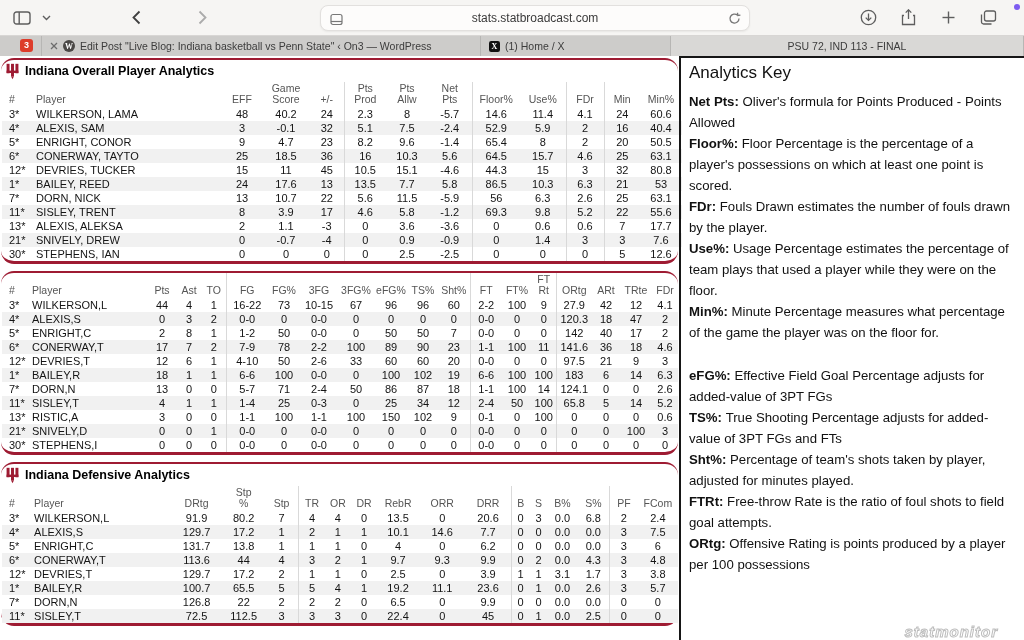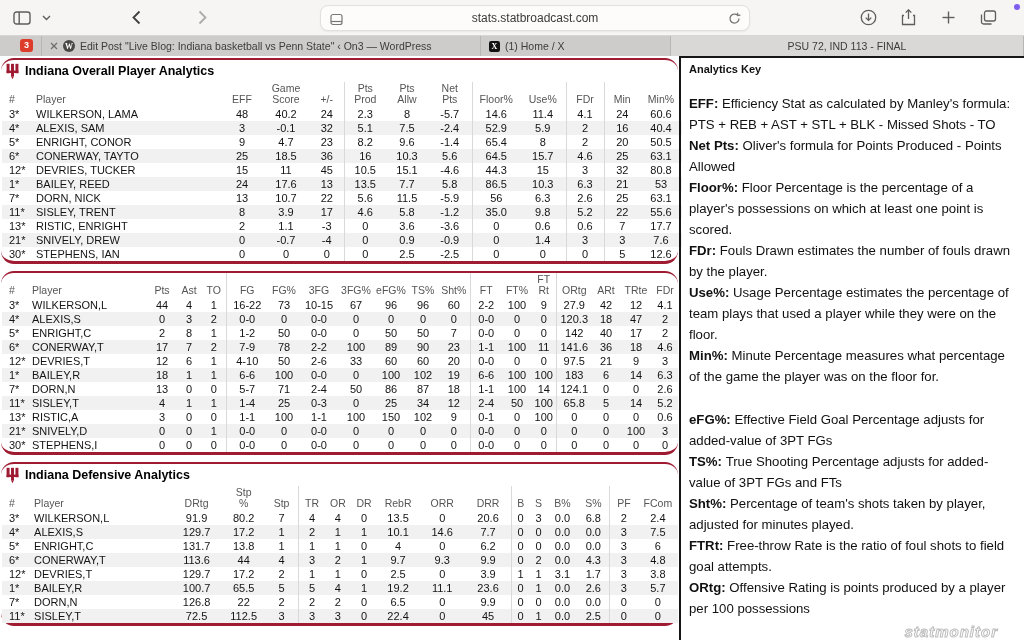--- a/index.html
+++ b/index.html
@@ -50,21 +50,21 @@
   table.stat td { font-size:11px; color:#141414; text-align:center; height:14px;
     line-height:14px; padding:0 1px; white-space:nowrap; overflow:hidden; }
   table.stat .col-num { text-align:left; padding-left:7px; }
   table.stat .col-player { text-align:left; padding-left:4px; }
   table.stat tbody tr:nth-child(even) { background:#f1f1f1; }
   table.stat .sep { border-left:1px solid #d9d9d9; }
 
   
   .sidebar { flex:1; border-left:2px solid #161616; border-top:2px solid #161616;
     padding:3px 8px 0 8px; position:relative; color:#111; }
-  .key-title { font-weight:bold; font-size:11px; margin:2px 0 18px 0; }
+  .key-title { font-weight:normal; font-size:17px; margin:2px 0 8px 0; }
   .key-entry { font-size:13.2px; line-height:21px; }
   .key-entry b { font-weight:bold; }
   .key-group { margin-bottom:22px; }
   .key-group:last-child { margin-bottom:0; }
   .watermark { position:absolute; right:26px; bottom:0px; font-size:15px; font-weight:bold;
     font-style:italic; letter-spacing:1px; color:rgba(255,255,255,0.1);
     -webkit-text-stroke:1px #9a9a9a; opacity:.65; pointer-events:none; }
 </style>
 </head>
 <body>
@@ -340,29 +340,29 @@
                 </tr>
                 <tr>
                   <td class="col-num">11*</td>
                   <td class="col-player">SISLEY, TRENT</td>
                   <td>8</td>
                   <td>3.9</td>
                   <td>17</td>
                   <td class="sep">4.6</td>
                   <td>5.8</td>
                   <td>-1.2</td>
-                  <td class="sep">35.0</td>
+                  <td class="sep">69.3</td>
                   <td>9.8</td>
                   <td class="sep">5.2</td>
                   <td class="sep">22</td>
                   <td>55.6</td>
                 </tr>
                 <tr>
                   <td class="col-num">13*</td>
-                  <td class="col-player">RISTIC, ENRIGHT</td>
+                  <td class="col-player">ALEXIS, ALEKSA</td>
                   <td>2</td>
                   <td>1.1</td>
                   <td>-3</td>
                   <td class="sep">0</td>
                   <td>3.6</td>
                   <td>-3.6</td>
                   <td class="sep">0</td>
                   <td>0.6</td>
                   <td class="sep">0.6</td>
                   <td class="sep">7</td>
@@ -903,21 +903,20 @@
             </table>
           </div>
       </div>
 
     </div>
 
     <div class="sidebar">
       <div class="key-title">Analytics Key</div>
       <div>
           <div class="key-group">
-            <p class="key-entry"><b>EFF: </b>Efficiency Stat as calculated by Manley's formula: PTS + REB + AST + STL + BLK - Missed Shots - TO</p>
             <p class="key-entry"><b>Net Pts: </b>Oliver's formula for Points Produced - Points Allowed</p>
             <p class="key-entry"><b>Floor%: </b>Floor Percentage is the percentage of a player's possessions on which at least one point is scored.</p>
             <p class="key-entry"><b>FDr: </b>Fouls Drawn estimates the number of fouls drawn by the player.</p>
             <p class="key-entry"><b>Use%: </b>Usage Percentage estimates the percentage of team plays that used a player while they were on the floor.</p>
             <p class="key-entry"><b>Min%: </b>Minute Percentage measures what percentage of the game the player was on the floor for.</p>
           </div>
           <div class="key-group">
             <p class="key-entry"><b>eFG%: </b>Effective Field Goal Percentage adjusts for added-value of 3PT FGs</p>
             <p class="key-entry"><b>TS%: </b>True Shooting Percentage adjusts for added-value of 3PT FGs and FTs</p>
             <p class="key-entry"><b>Sht%: </b>Percentage of team's shots taken by player, adjusted for minutes played.</p>

